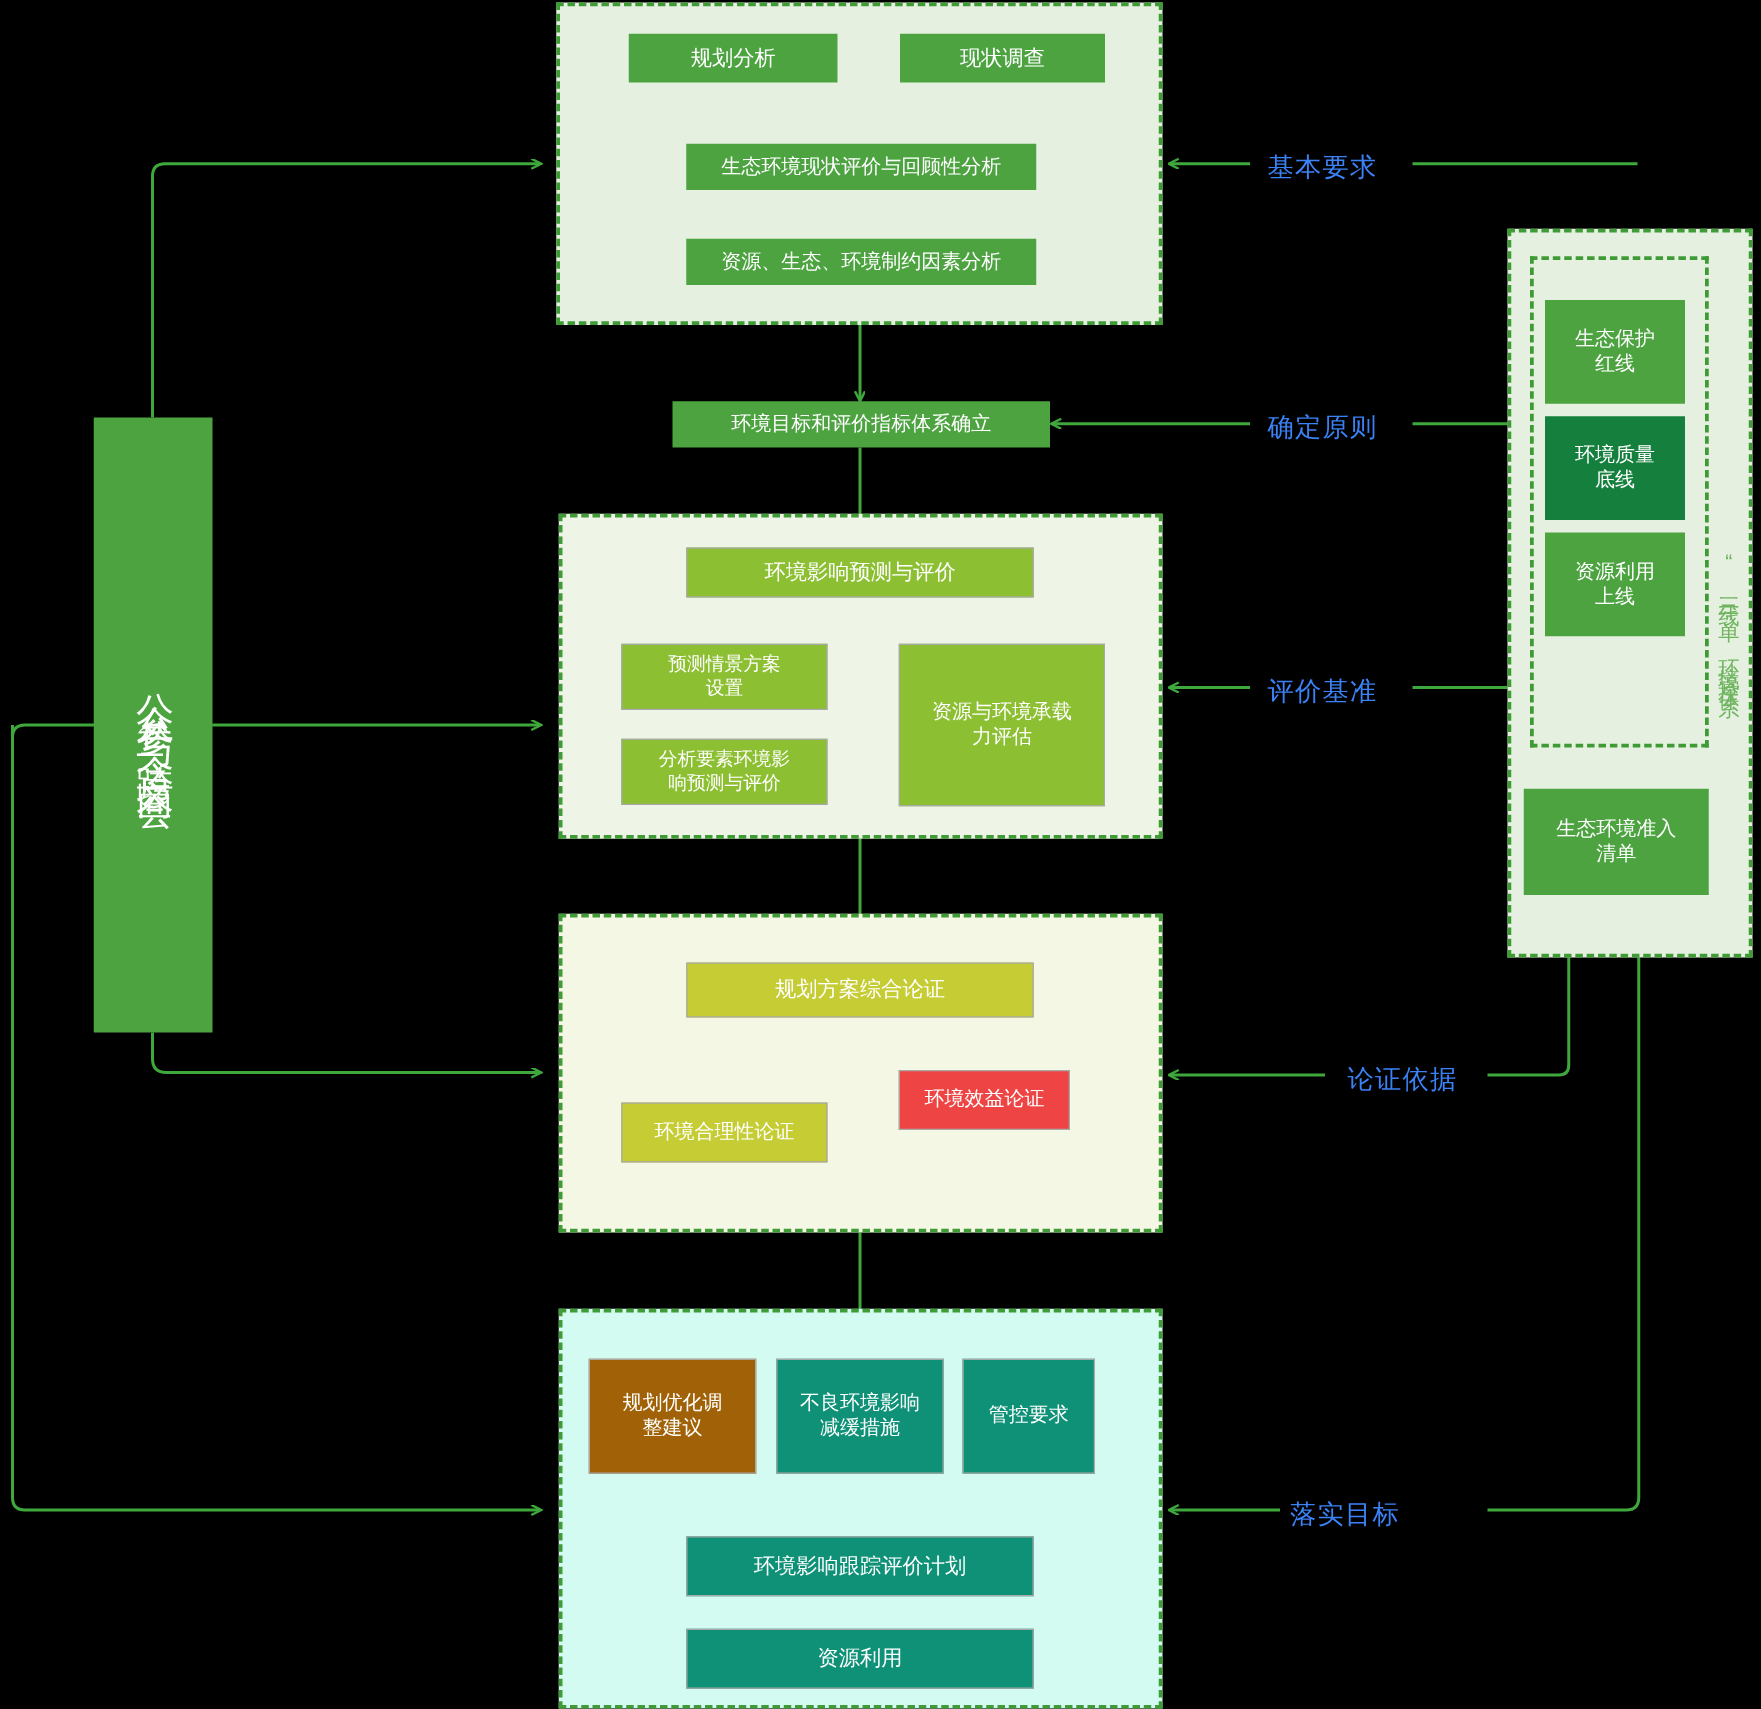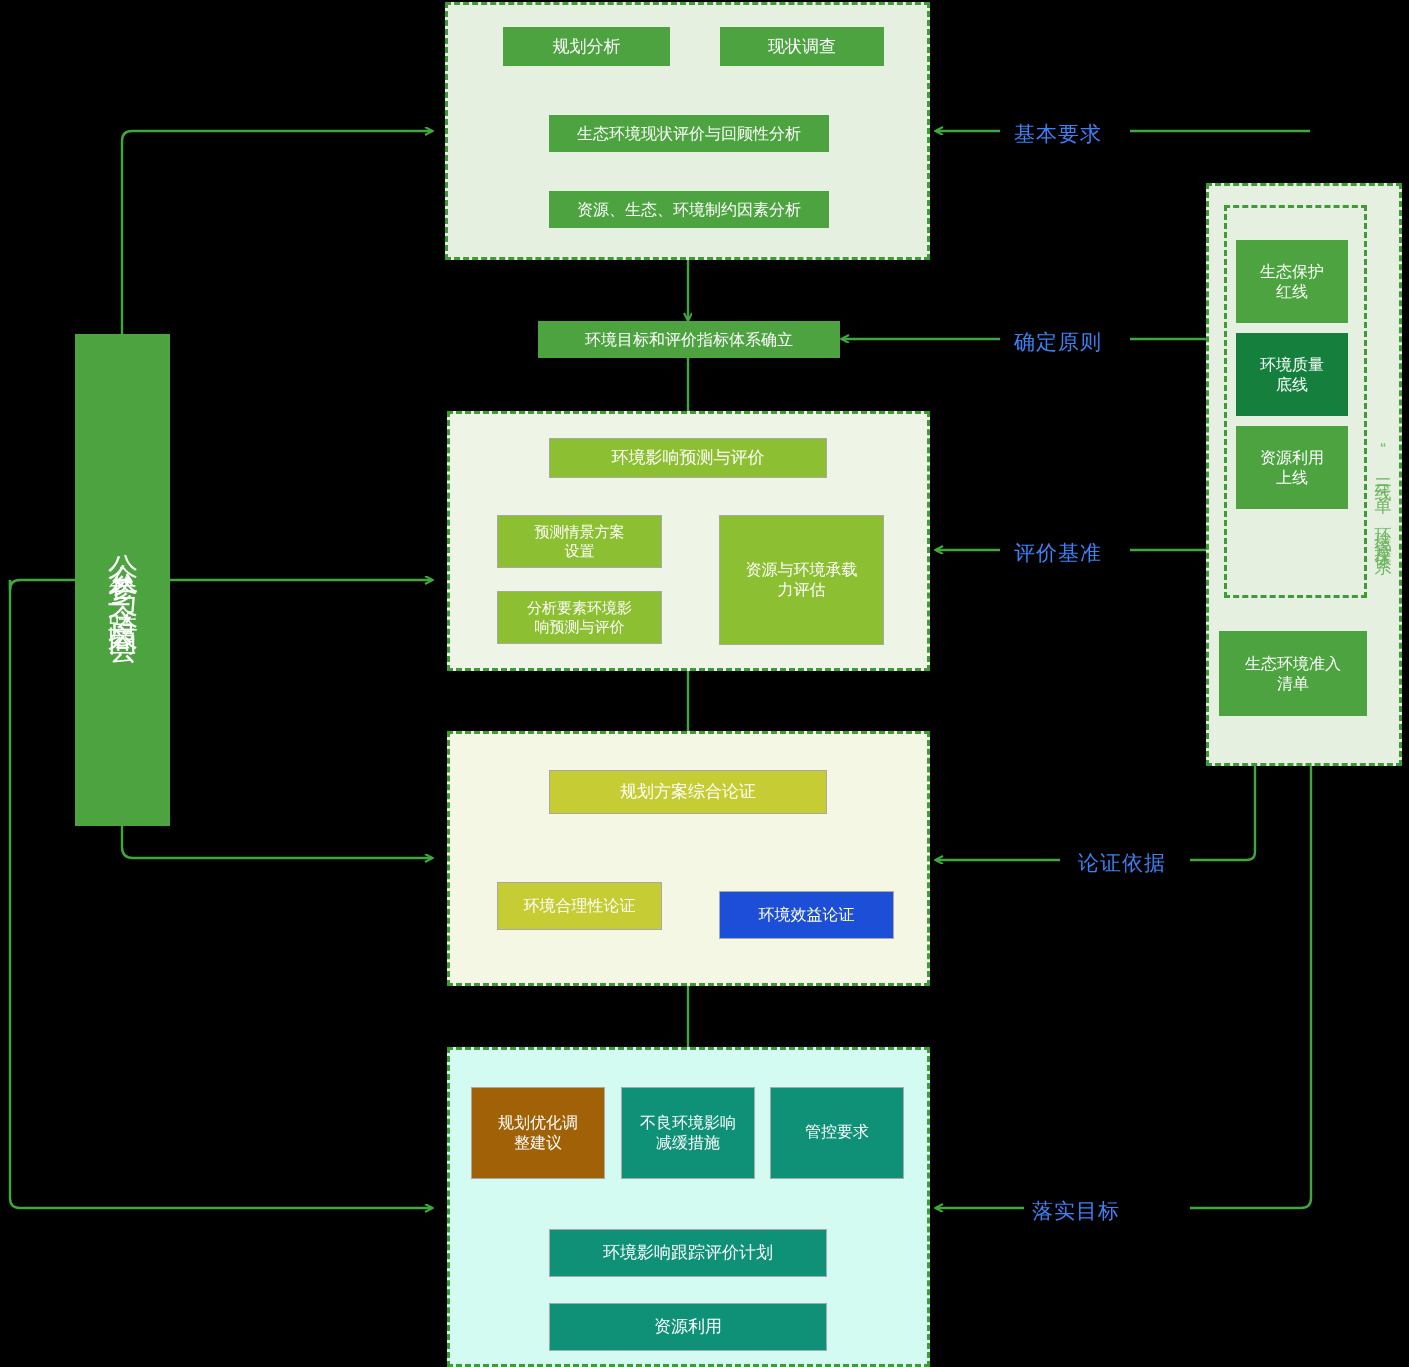--- a/index.html
+++ b/index.html
@@ -128,34 +128,34 @@
 力评估</span>
   </div>
 
   <div class="panel" style="left:447px;top:731px;width:483px;height:255px;background:#F4F7E4;"></div>
   <div class="node bd" style="left:549px;top:770px;width:278px;height:44px;background:#C5CC34;font-size:17px;">
     <span>规划方案综合论证</span>
   </div>
   <div class="node bd" style="left:497px;top:882px;width:165px;height:48px;background:#C5CC34;font-size:16px;">
     <span>环境合理性论证</span>
   </div>
-  <div class="node bd" style="left:719px;top:891px;width:175px;height:48px;background:#1d4ed8;font-size:16px;">
+  <div class="node bd" style="left:719px;top:856px;width:137px;height:48px;background:#ef4444;font-size:16px;">
     <span>环境效益论证</span>
   </div>
 
   <div class="panel" style="left:447px;top:1047px;width:483px;height:320px;background:#D3FBF1;"></div>
   <div class="node bd" style="left:471px;top:1087px;width:134px;height:92px;background:#a16207;font-size:16px;">
     <span>规划优化调
 整建议</span>
   </div>
   <div class="node bd" style="left:621px;top:1087px;width:134px;height:92px;background:#0E9177;font-size:16px;">
     <span>不良环境影响
 减缓措施</span>
   </div>
-  <div class="node bd" style="left:770px;top:1087px;width:134px;height:92px;background:#0E9177;font-size:16px;font-family:Liberation Mono, monospace;">
+  <div class="node bd" style="left:770px;top:1087px;width:106px;height:92px;background:#0E9177;font-size:16px;">
     <span>管控要求</span>
   </div>
   <div class="node bd" style="left:549px;top:1229px;width:278px;height:48px;background:#0E9177;font-size:17px;">
     <span>环境影响跟踪评价计划</span>
   </div>
   <div class="node bd" style="left:549px;top:1303px;width:278px;height:48px;background:#0E9177;font-size:17px;">
     <span>资源利用</span>
   </div>
 
   <div class="panel" style="left:1206px;top:183px;width:196px;height:583px;background:#E6F0E1;"></div>

